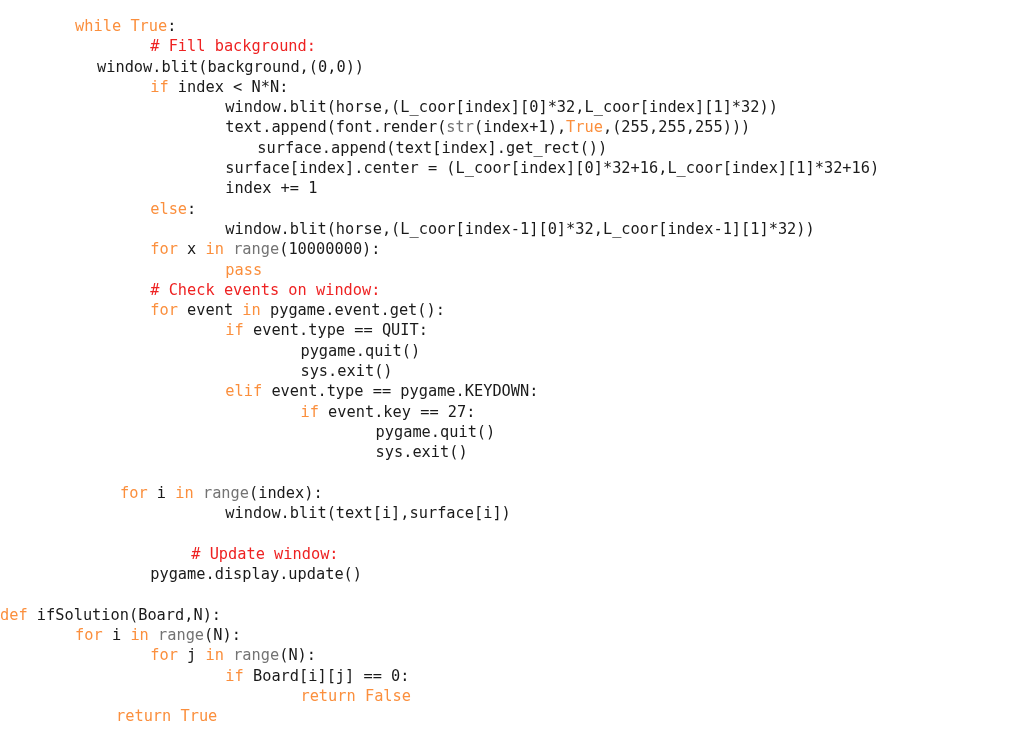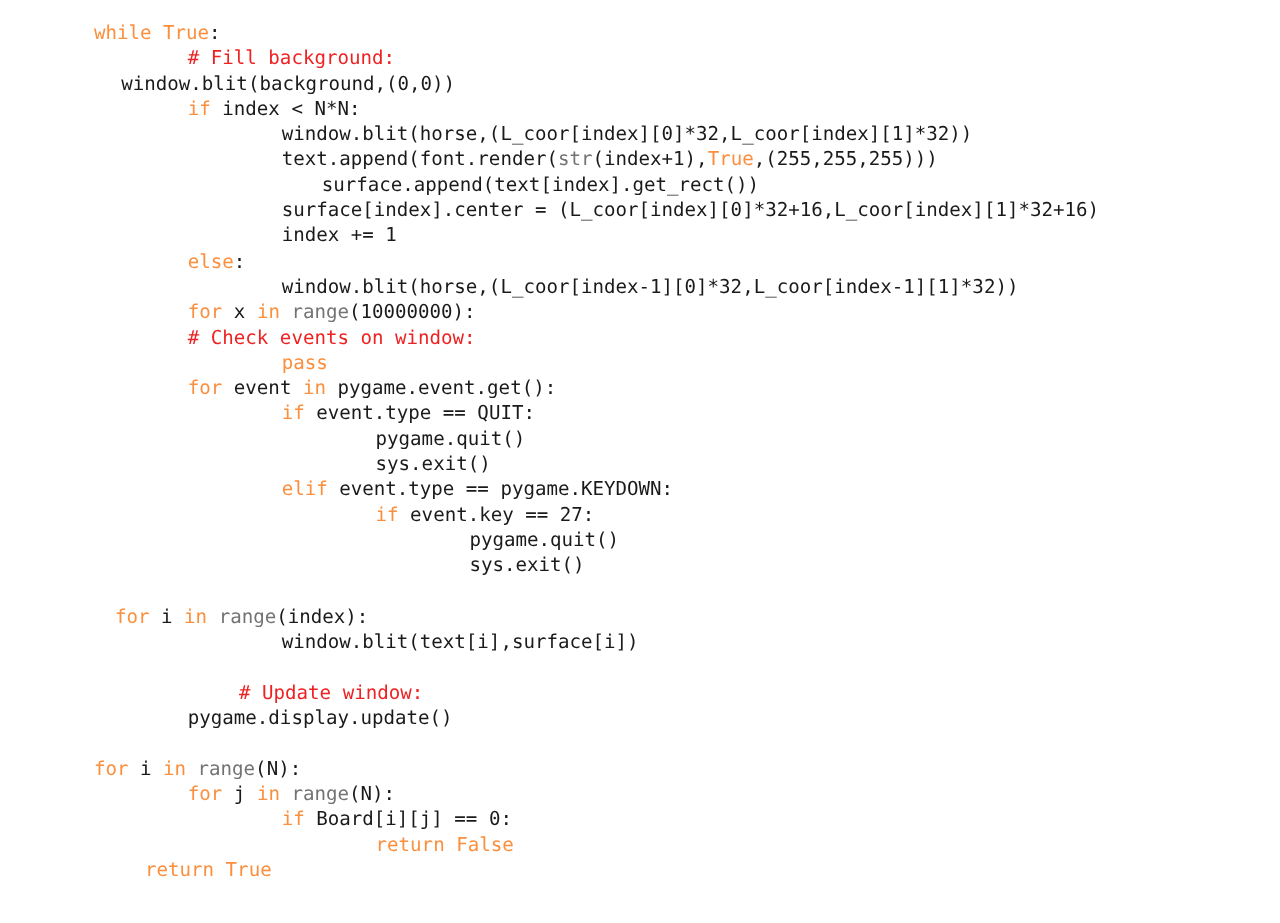--- a/index.html
+++ b/index.html
@@ -47,35 +47,36 @@
     <div class="code-line" style="padding-left: 97px;"><span class="tok t-plain">window.blit(background,(0,0))</span></div>
     <div class="code-line" style="padding-left: 150.23px;"><span class="tok t-keyword">if</span><span class="tok t-plain"> index &lt; N*N:</span></div>
     <div class="code-line" style="padding-left: 225.34px;"><span class="tok t-plain">window.blit(horse,(L_coor[index][0]*32,L_coor[index][1]*32))</span></div>
     <div class="code-line" style="padding-left: 225.34px;"><span class="tok t-plain">text.append(font.render(</span><span class="tok t-builtin">str</span><span class="tok t-plain">(index+1),</span><span class="tok t-keyword">True</span><span class="tok t-plain">,(255,255,255)))</span></div>
     <div class="code-line" style="padding-left: 225.34px; margin-left: 32px;"><span class="tok t-plain">surface.append(text[index].get_rect())</span></div>
     <div class="code-line" style="padding-left: 225.34px;"><span class="tok t-plain">surface[index].center = (L_coor[index][0]*32+16,L_coor[index][1]*32+16)</span></div>
     <div class="code-line" style="padding-left: 225.34px;"><span class="tok t-plain">index += 1</span></div>
     <div class="code-line" style="padding-left: 150.23px;"><span class="tok t-keyword">else</span><span class="tok t-plain">:</span></div>
     <div class="code-line" style="padding-left: 225.34px;"><span class="tok t-plain">window.blit(horse,(L_coor[index-1][0]*32,L_coor[index-1][1]*32))</span></div>
     <div class="code-line" style="padding-left: 150.23px;"><span class="tok t-keyword">for</span><span class="tok t-plain"> x </span><span class="tok t-keyword">in</span><span class="tok t-plain"> </span><span class="tok t-builtin">range</span><span class="tok t-plain">(10000000):</span></div>
+    <div class="code-line" style="padding-left: 225.34px;"><span class="tok t-keyword">pass</span></div>
     <div class="code-line" style="padding-left: 150.23px;"><span class="tok t-comment"># Check events on window:</span></div>
-    <div class="code-line" style="padding-left: 225.34px;"><span class="tok t-keyword">pass</span></div>
     <div class="code-line" style="padding-left: 150.23px;"><span class="tok t-keyword">for</span><span class="tok t-plain"> event </span><span class="tok t-keyword">in</span><span class="tok t-plain"> pygame.event.get():</span></div>
     <div class="code-line" style="padding-left: 225.34px;"><span class="tok t-keyword">if</span><span class="tok t-plain"> event.type == QUIT:</span></div>
     <div class="code-line" style="padding-left: 300.46px;"><span class="tok t-plain">pygame.quit()</span></div>
     <div class="code-line" style="padding-left: 300.46px;"><span class="tok t-plain">sys.exit()</span></div>
     <div class="code-line" style="padding-left: 225.34px;"><span class="tok t-keyword">elif</span><span class="tok t-plain"> event.type == pygame.KEYDOWN:</span></div>
     <div class="code-line" style="padding-left: 300.46px;"><span class="tok t-keyword">if</span><span class="tok t-plain"> event.key == 27:</span></div>
     <div class="code-line" style="padding-left: 375.57px;"><span class="tok t-plain">pygame.quit()</span></div>
     <div class="code-line" style="padding-left: 375.57px;"><span class="tok t-plain">sys.exit()</span></div>
     <div class="code-line" style="padding-left: 0px;">&nbsp;</div>
-    <div class="code-line" style="padding-left: 92px;"><span class="tok t-keyword">for</span><span class="tok t-plain"> i </span><span class="tok t-keyword">in</span><span class="tok t-plain"> </span><span class="tok t-builtin">range</span><span class="tok t-plain">(index):</span></div>
+    <div class="code-line" style="padding-left: 120px;"><span class="tok t-keyword">for</span><span class="tok t-plain"> i </span><span class="tok t-keyword">in</span><span class="tok t-plain"> </span><span class="tok t-builtin">range</span><span class="tok t-plain">(index):</span></div>
     <div class="code-line" style="padding-left: 225.34px;"><span class="tok t-plain">window.blit(text[i],surface[i])</span></div>
     <div class="code-line" style="padding-left: 0px;">&nbsp;</div>
     <div class="code-line" style="padding-left: 150.23px; margin-left: 41px;"><span class="tok t-comment"># Update window:</span></div>
     <div class="code-line" style="padding-left: 150.23px;"><span class="tok t-plain">pygame.display.update()</span></div>
     <div class="code-line" style="padding-left: 0px;">&nbsp;</div>
+    <div class="code-line" style="padding-left: 0px;"><span class="tok t-keyword">def</span><span class="tok t-plain"> </span><span class="tok t-function_name">ifSolution</span><span class="tok t-plain">(Board,N):</span></div>
     <div class="code-line" style="padding-left: 75.11px;"><span class="tok t-keyword">for</span><span class="tok t-plain"> i </span><span class="tok t-keyword">in</span><span class="tok t-plain"> </span><span class="tok t-builtin">range</span><span class="tok t-plain">(N):</span></div>
     <div class="code-line" style="padding-left: 150.23px;"><span class="tok t-keyword">for</span><span class="tok t-plain"> j </span><span class="tok t-keyword">in</span><span class="tok t-plain"> </span><span class="tok t-builtin">range</span><span class="tok t-plain">(N):</span></div>
     <div class="code-line" style="padding-left: 225.34px;"><span class="tok t-keyword">if</span><span class="tok t-plain"> Board[i][j] == 0:</span></div>
     <div class="code-line" style="padding-left: 300.46px;"><span class="tok t-keyword">return</span><span class="tok t-plain"> </span><span class="tok t-keyword">False</span></div>
     <div class="code-line" style="padding-left: 116px;"><span class="tok t-keyword">return</span><span class="tok t-plain"> </span><span class="tok t-keyword">True</span></div>
   </div>
 
 </body></html>

